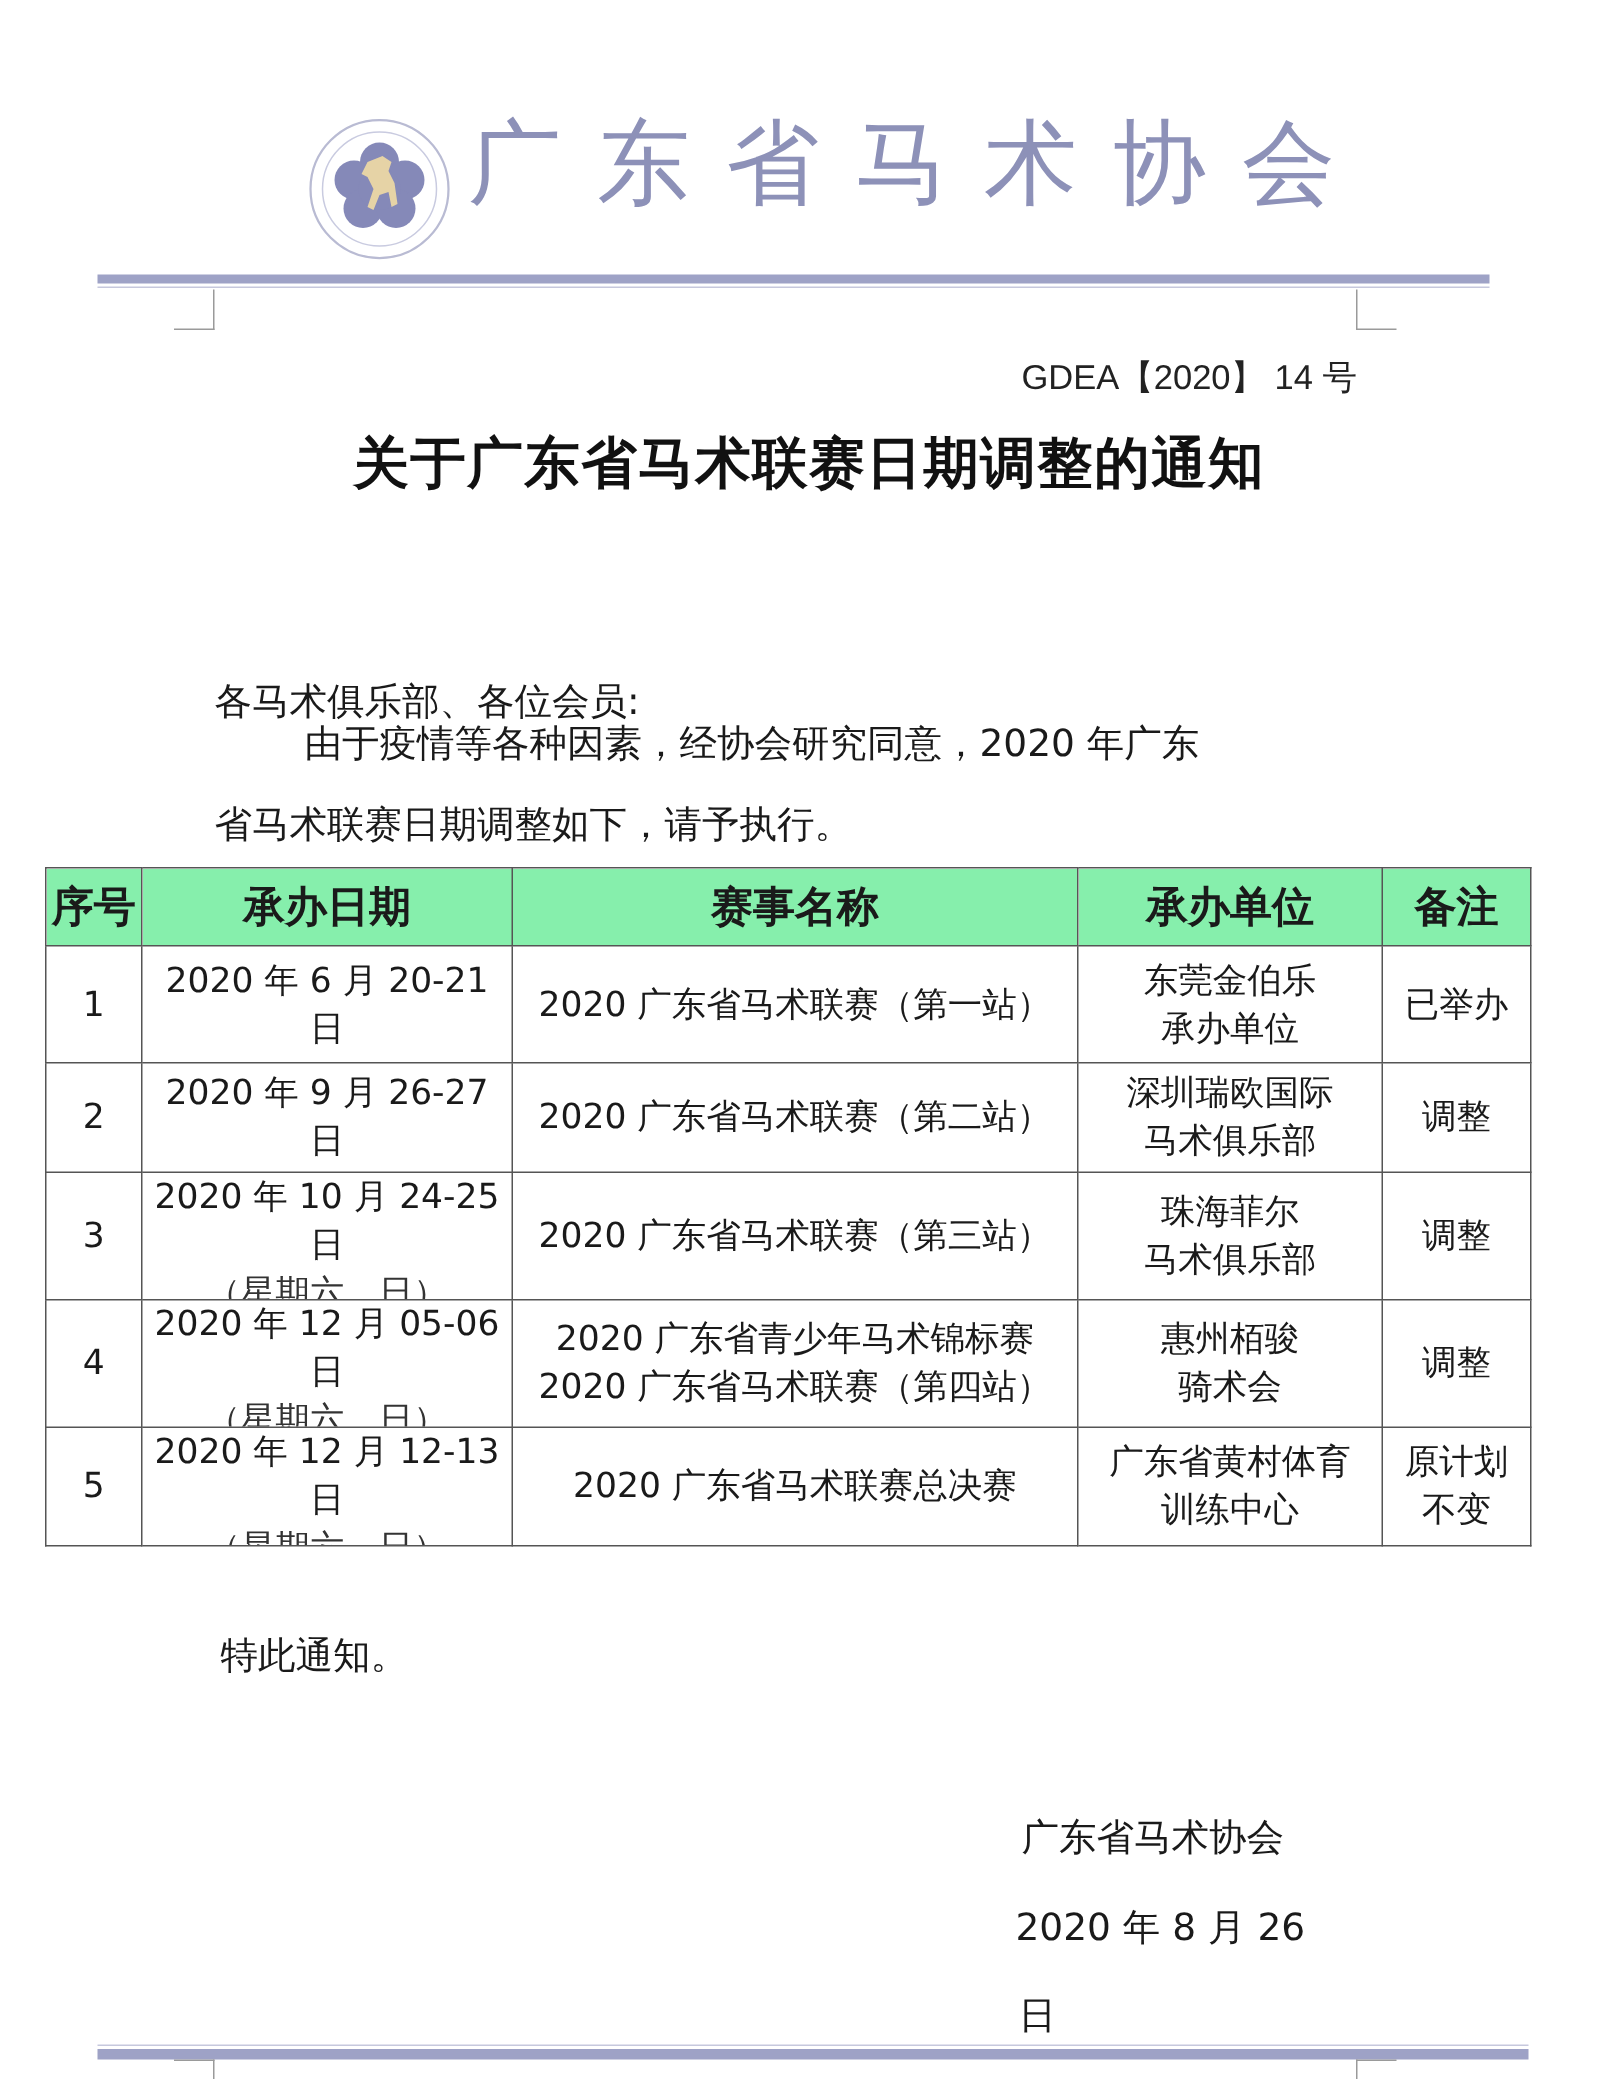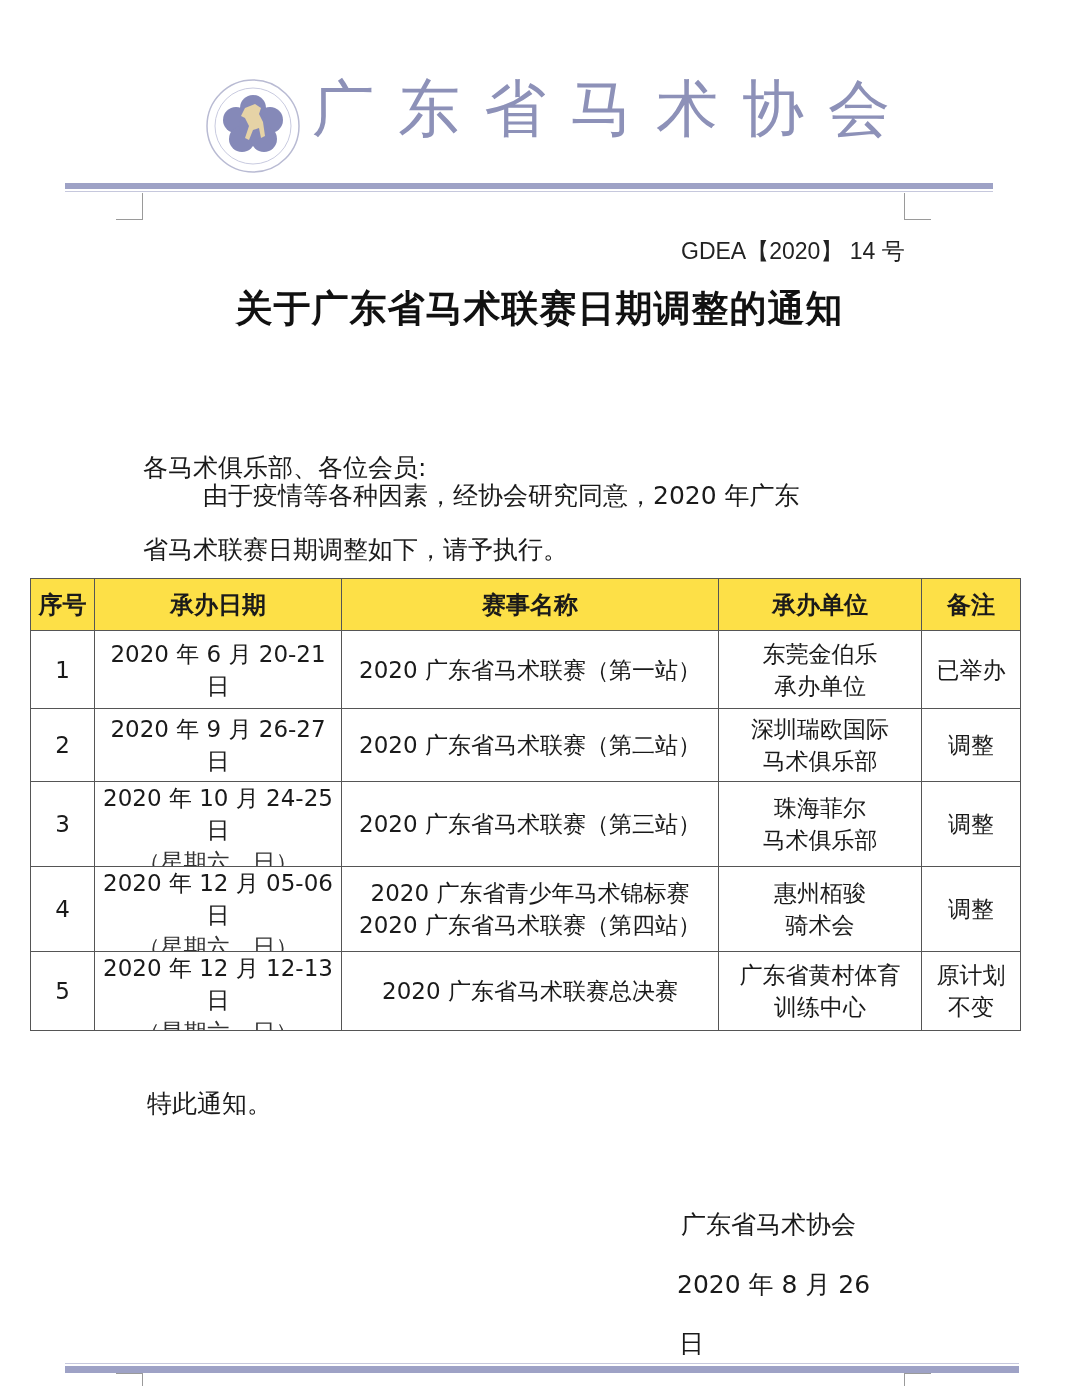--- a/index.html
+++ b/index.html
@@ -49,21 +49,21 @@
 
     table.schedule {
       position: absolute; left: 30px; top: 578px; width: 987px;
       border-collapse: collapse; table-layout: fixed;
       font-size: 23px; color: #1a1a1a;
     }
     table.schedule th, table.schedule td {
       border: 1.5px solid #555; text-align: center; vertical-align: middle;
       padding: 0; line-height: 32px; overflow: hidden;
     }
-    table.schedule th { background: #fde047; font-weight: bold; height: 51px; font-size: 24px; }
+    table.schedule th { background: #86efac; font-weight: bold; height: 51px; font-size: 28px; }
     .c-idx { width: 63px; }
     .c-date { width: 246px; }
     .c-name { width: 376px; }
     .c-host { width: 202px; }
     .c-note { width: 98px; }
     tr.r1 td { height: 77px; }
     tr.r2 td { height: 72px; }
     tr.r3 td { height: 84px; }
     tr.r4 td { height: 84px; }
     tr.r5 td { height: 78px; }

